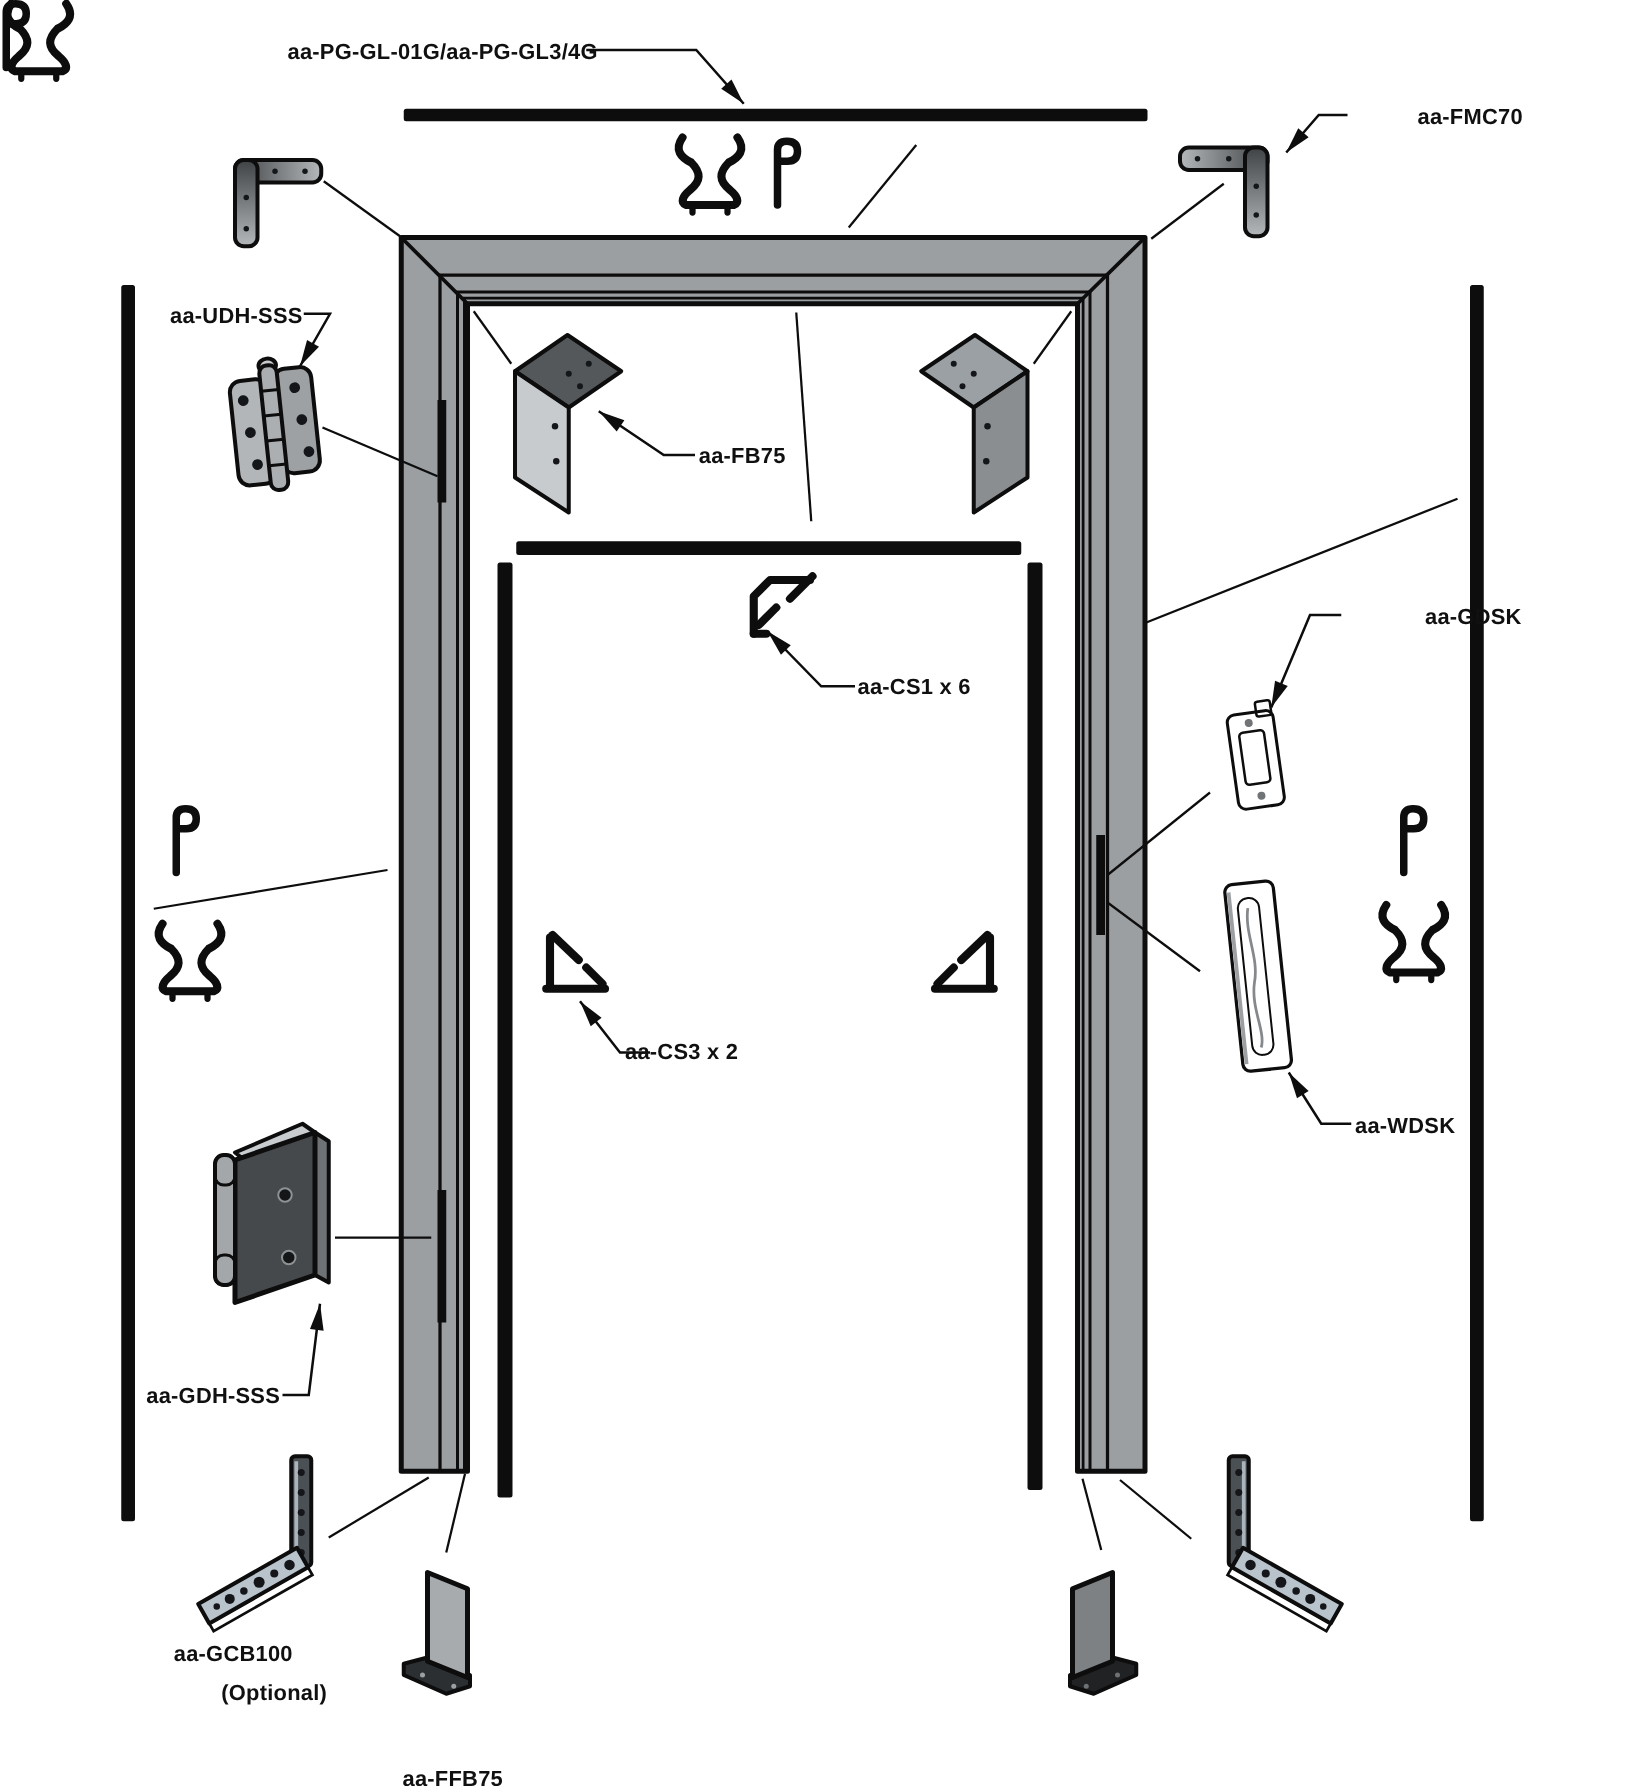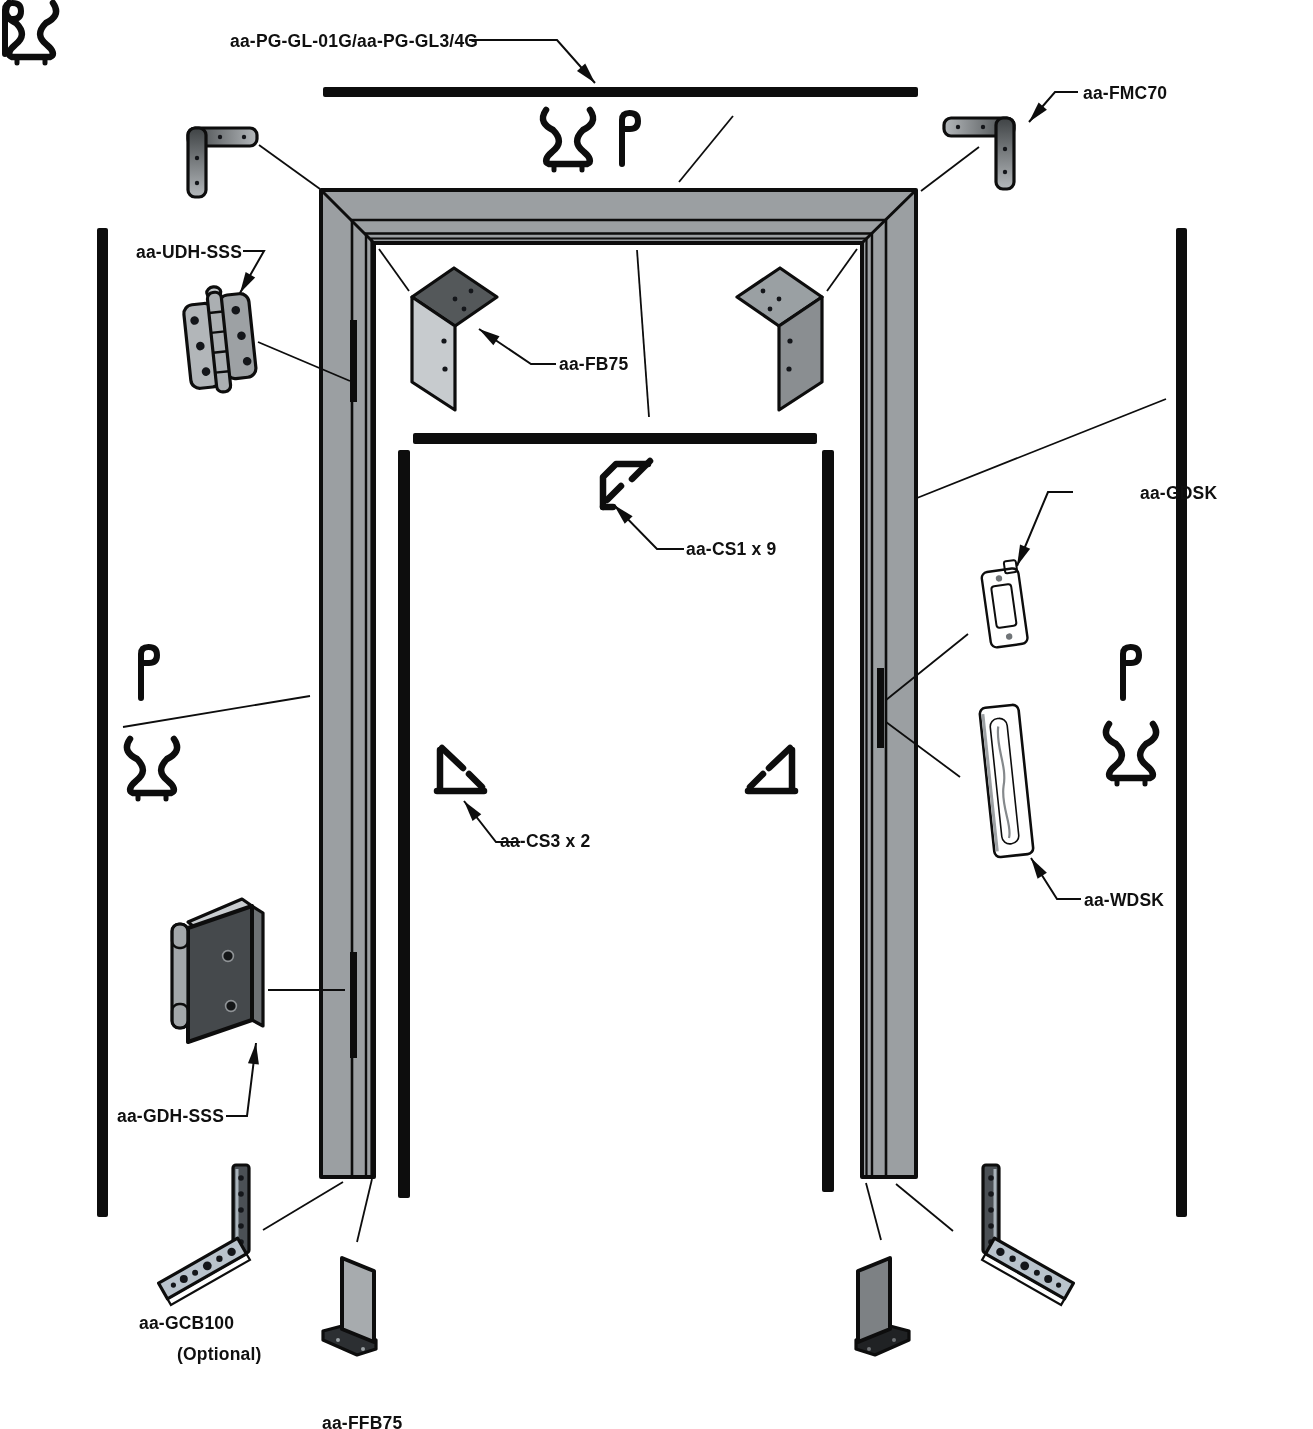--- a/index.html
+++ b/index.html
@@ -255,24 +255,24 @@
   </g>
   <g>
     <path class="o3" d="M909,1331 L890,1326 L856,1340 L856,1349 L875,1355 L909,1340 Z" fill="#202224"></path>
     <path class="o4" d="M890,1258 L858,1271 L858,1342 L890,1329 Z" fill="#7d8184" stroke-width="3.6"></path>
     <circle cx="894" cy="1340" r="2" fill="#6e7275"></circle>
         <circle cx="869" cy="1349" r="2" fill="#6e7275"></circle>
   </g>
 </svg>
 
 <div class="lbl" style="left:230px;top:31px">aa-PG-GL-01G/aa-PG-GL3/4G</div>
-<div class="lbl" style="left:1083px;top:83px">aa-FMC70</div>
+<div class="lbl" style="left:1134px;top:83px">aa-FMC70</div>
 <div class="lbl" style="left:136px;top:242px">aa-UDH-SSS</div>
 <div class="lbl" style="left:559px;top:354px">aa-FB75</div>
-<div class="lbl" style="left:686px;top:539px">aa-CS1 x 9</div>
+<div class="lbl" style="left:686px;top:539px">aa-CS1 x 6</div>
 <div class="lbl" style="left:500px;top:831px">aa-CS3 x 2</div>
 <div class="lbl" style="left:1140px;top:483px">aa-GDSK</div>
 <div class="lbl" style="left:1084px;top:890px">aa-WDSK</div>
 <div class="lbl" style="left:117px;top:1106px">aa-GDH-SSS</div>
 <div class="lbl" style="left:139px;top:1313px">aa-GCB100</div>
 <div class="lbl" style="left:177px;top:1344px">(Optional)</div>
 <div class="lbl" style="left:322px;top:1413px">aa-FFB75</div>
 
 </div>
 

